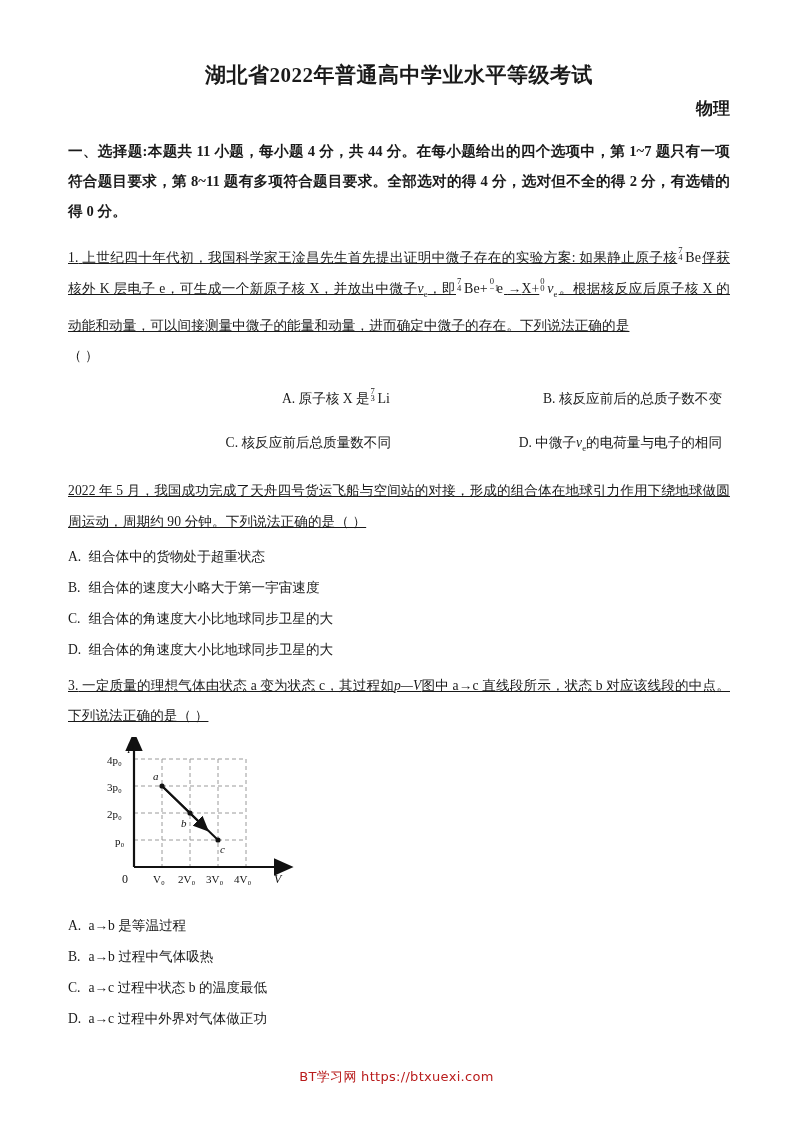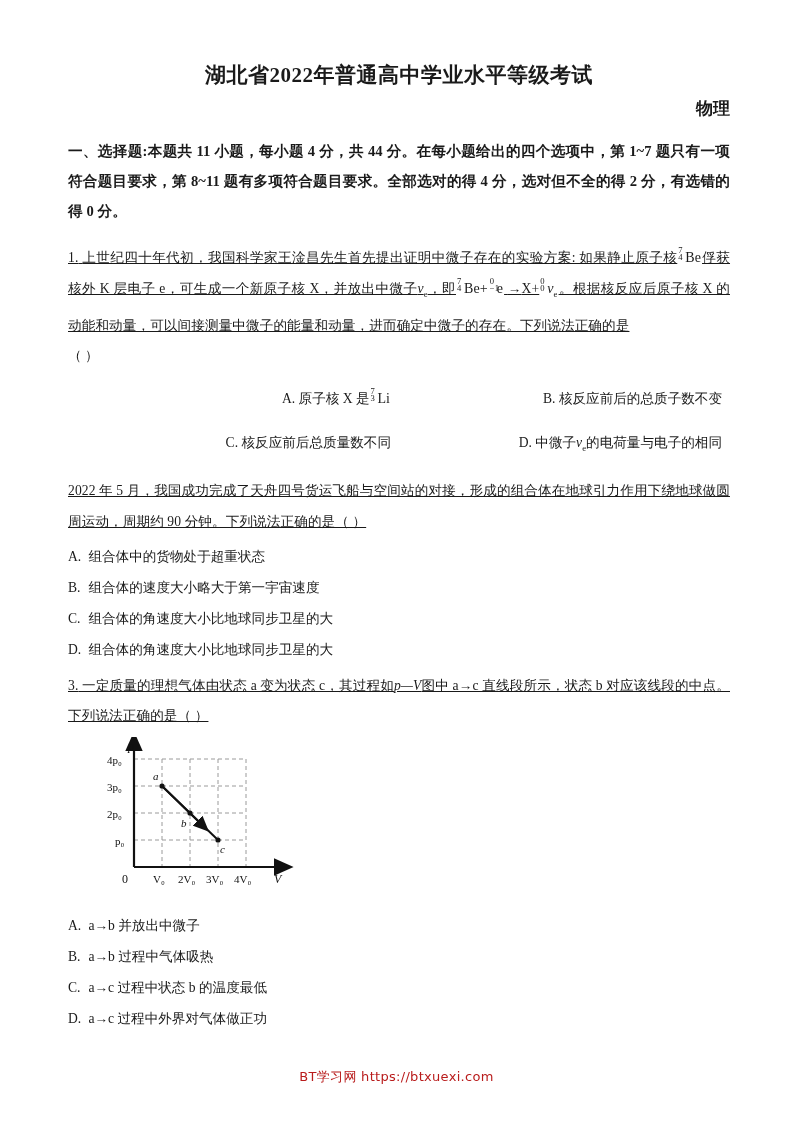--- a/index.html
+++ b/index.html
@@ -270,21 +270,21 @@
           <text x="73" y="146" font-family="Liberation Serif, serif" font-size="11" fill="#111">V₀</text>
           <text x="98" y="146" font-family="Liberation Serif, serif" font-size="11" fill="#111">2V₀</text>
           <text x="126" y="146" font-family="Liberation Serif, serif" font-size="11" fill="#111">3V₀</text>
           <text x="154" y="146" font-family="Liberation Serif, serif" font-size="11" fill="#111">4V₀</text>
         </svg>
       </div>
 
       <div class="options-1col">
         <div class="opt">
           <span class="opt-letter">A.</span>
-          <span>a→b 并放出中微子</span>
+          <span>a→b 是等温过程</span>
         </div>
         <div class="opt">
           <span class="opt-letter">B.</span>
           <span>a→b 过程中气体吸热</span>
         </div>
         <div class="opt">
           <span class="opt-letter">C.</span>
           <span>a→c 过程中状态 b 的温度最低</span>
         </div>
         <div class="opt">

